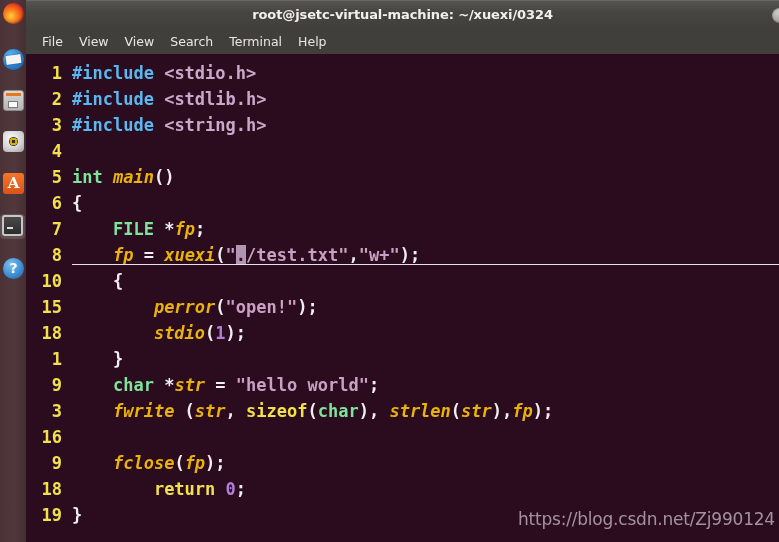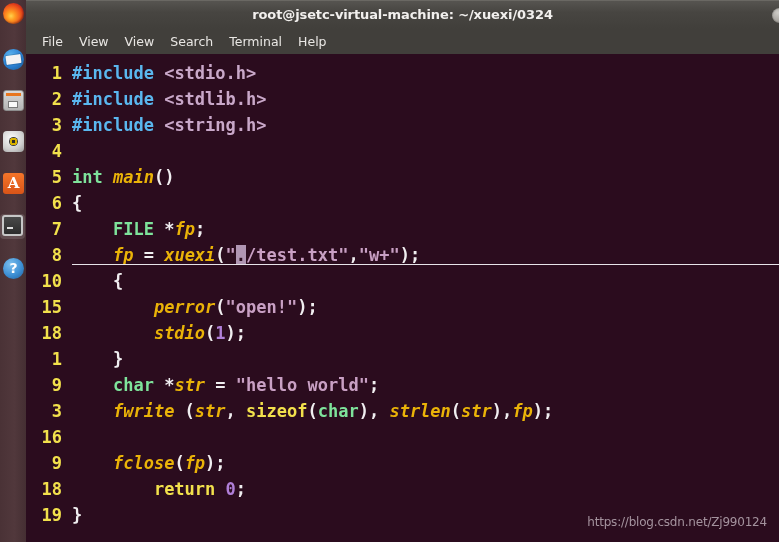--- a/index.html
+++ b/index.html
@@ -248,24 +248,24 @@
   .t-num   { color: #b07fd8; }          
   .t-plain { color: #eab308; font-style: italic; }
 
   .cursor-block {
     background: rgba(214,190,222,0.78);
     color: #2b0c1e;
   }
 
   #watermark {
     position: absolute;
-    right: 12px;
+    right: 4px;
     bottom: 14px;
     color: #b9aab4;
-    font-size: 12px;
+    font-size: 17px;
     font-family: "DejaVu Sans", sans-serif;
     font-weight: normal;
     opacity: 0.85;
     letter-spacing: -0.2px;
   }
 </style>
 </head>
 <body>
 
 <div id="launcher">

